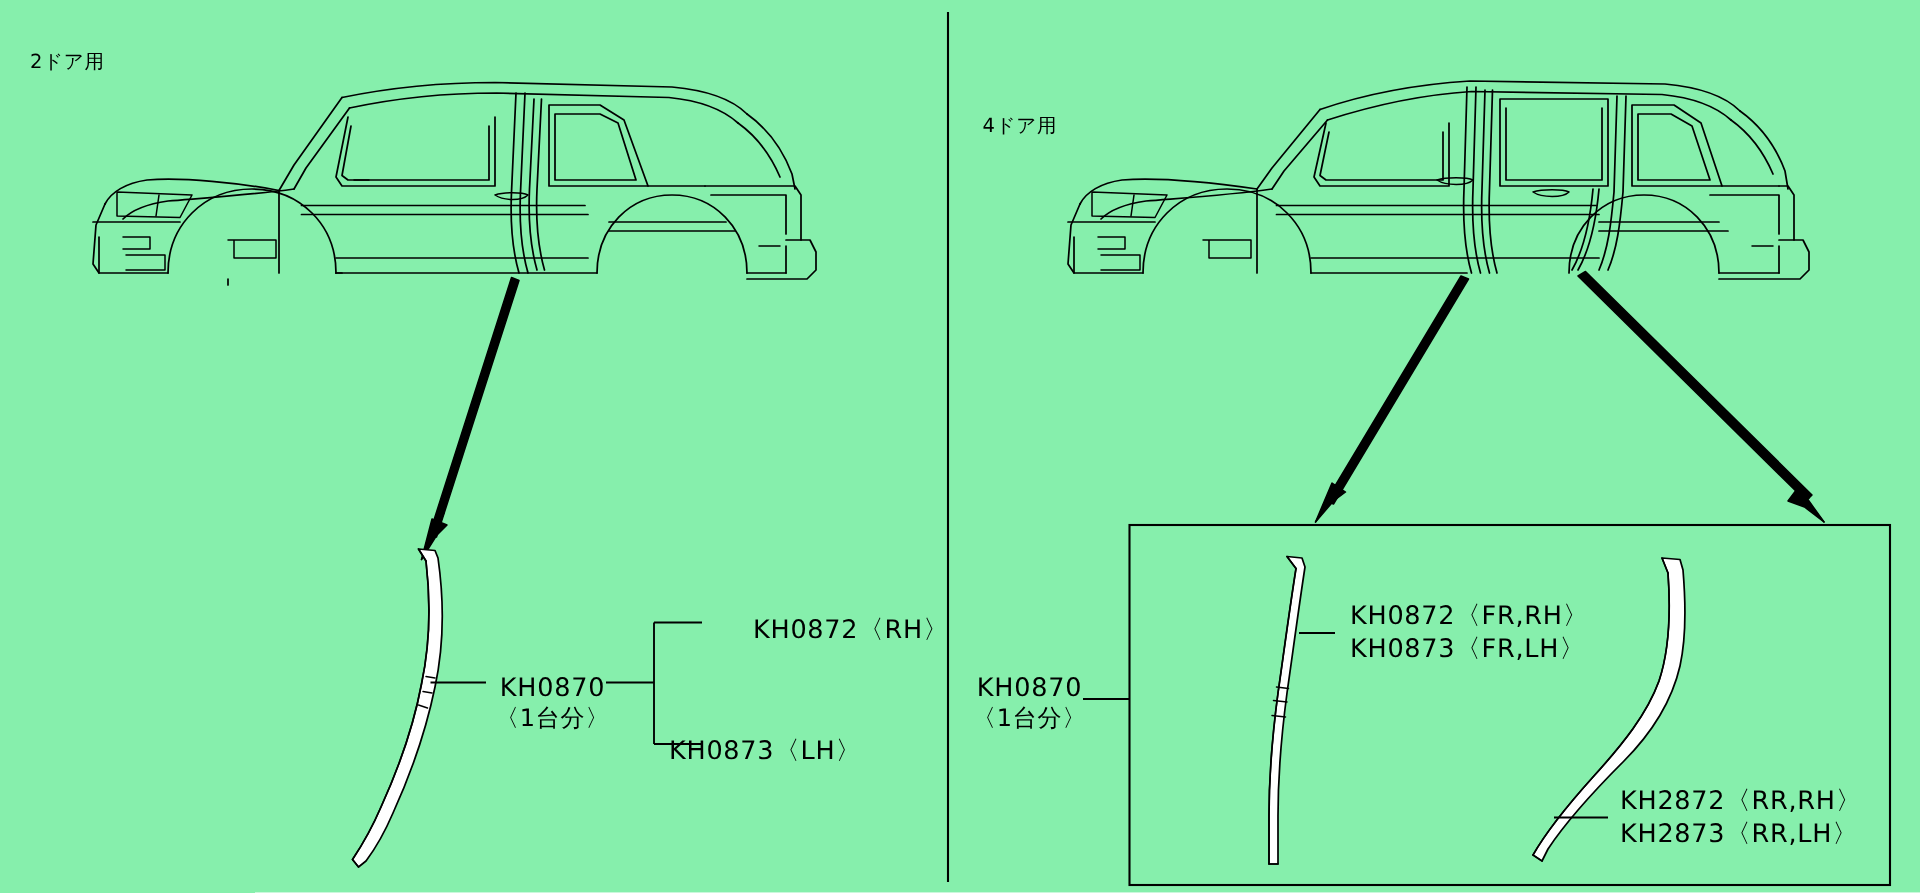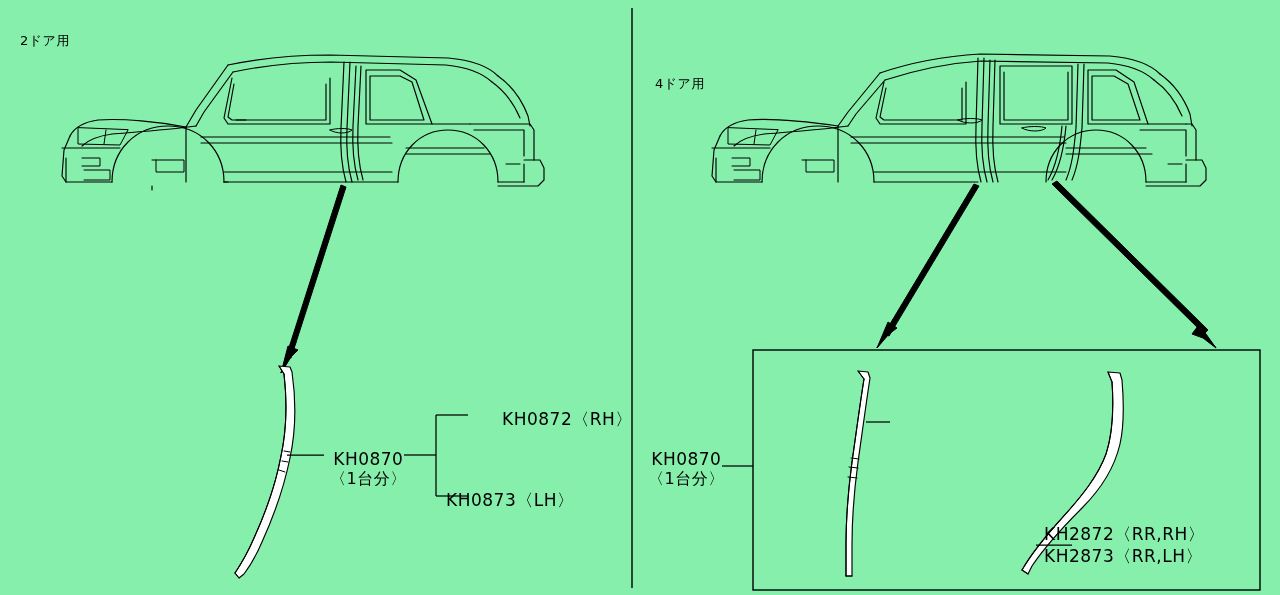--- a/index.html
+++ b/index.html
@@ -50,21 +50,21 @@
   }
 
   
   #cl-main   { left: 330px; top: 449px; text-align: center; }
   #cl-rh     { left: 502px; top: 408px; }
   #cl-lh     { left: 446px; top: 489px; }
 
   
   #cr-main   { left: 648px; top: 449px; text-align: center; }
   #cr-front  { left: 900px; top: 400px; }
-  #cr-rear   { left: 1044px; top: 523px; }
+  #cr-rear   { left: 1080px; top: 523px; }
 </style>
 </head>
 <body>
 
 <div id="page">
 
   <svg class="svg-layer" viewBox="0 0 1280 595">
     <defs>
       <style>
         .ln { fill:none; stroke:#000; stroke-width:1.15; stroke-linecap:round; stroke-linejoin:round; }
@@ -327,19 +327,23 @@
 
   <div class="callout" id="cl-rh">KH0872〈RH〉</div>
 
   <div class="callout" id="cl-lh">KH0873〈LH〉</div>
 
   <div class="callout" id="cr-main">
     <span>KH0870</span>
     <span class="sub">〈1台分〉</span>
   </div>
 
+  <div class="callout two-line" id="cr-front">
+    <div>KH0872〈FR,RH〉</div>
+    <div>KH0873〈FR,LH〉</div>
+  </div>
 
   <div class="callout two-line" id="cr-rear">
     <div>KH2872〈RR,RH〉</div>
     <div>KH2873〈RR,LH〉</div>
   </div>
 
 </div>
 
 </body></html>

